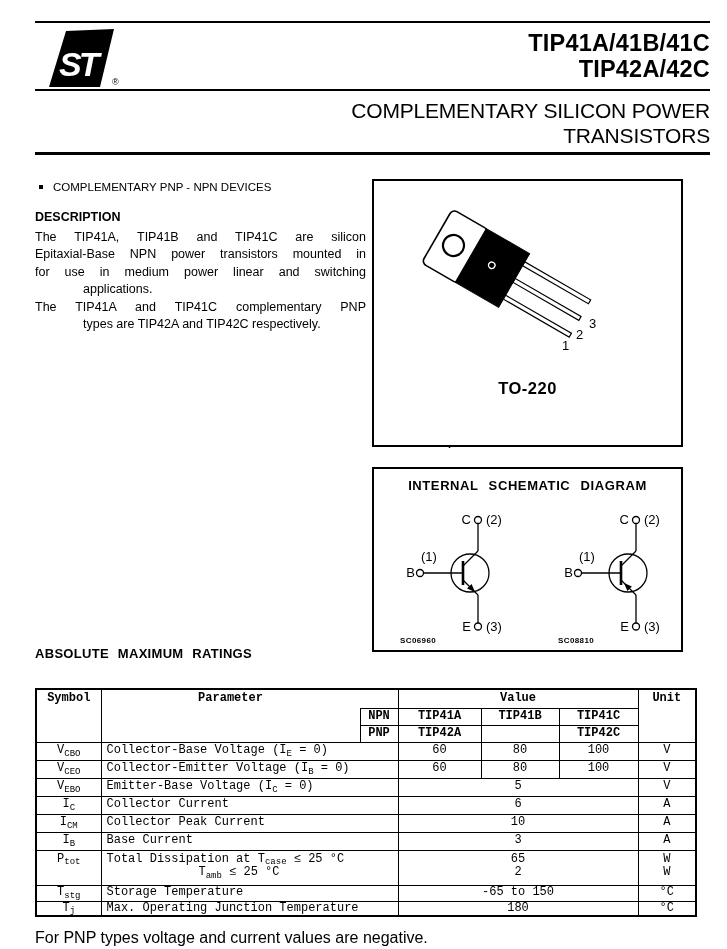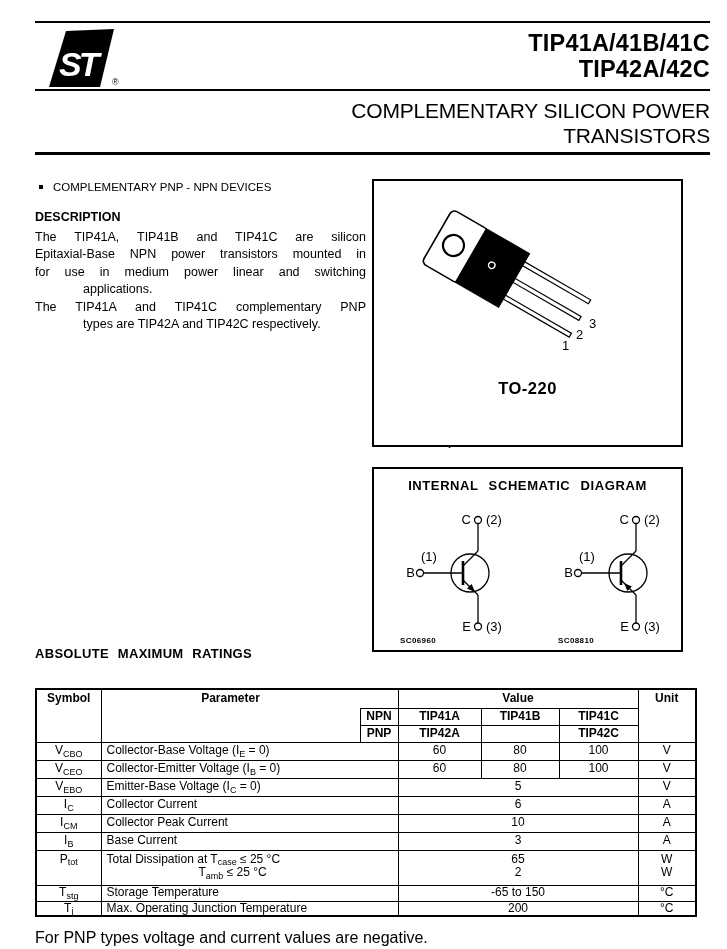--- a/index.html
+++ b/index.html
@@ -29,21 +29,21 @@
                font-weight:bold;font-size:16.5px;letter-spacing:0.5px;}
   #stray{position:absolute;left:448px;top:438px;font-size:11px;font-weight:bold;}
   #schembox{top:467px;height:185px;}
   #schem-title{position:absolute;top:9px;left:0;width:100%;text-align:center;
                font-weight:bold;font-size:13px;word-spacing:6px;letter-spacing:0.6px;}
   #schem-svg{position:absolute;top:24px;left:0;}
   .slabel{font-size:13px;font-family:"Liberation Sans",sans-serif;}
   .scode{font-size:8px;font-weight:bold;letter-spacing:0.4px;font-family:"Liberation Sans",sans-serif;}
   #amr-heading{position:absolute;left:35px;top:646px;font-size:13px;font-weight:bold;
                word-spacing:5px;letter-spacing:0.3px;}
-  #amr-wrap{position:absolute;left:35px;top:688px;}
+  #amr-wrap{position:absolute;left:35px;top:688px;font-family:Liberation Mono, monospace;}
   table.amr{border-collapse:collapse;table-layout:fixed;width:660px;border:2px solid #000;
             font-size:12px;}
   table.amr td{border:1px solid #000;padding:0;text-align:center;vertical-align:middle;
                line-height:1.15;overflow:hidden;}
   table.amr td.hd{font-weight:bold;}
   table.amr td.vt{vertical-align:top;padding-top:2px;}
   table.amr td.pl{text-align:left;padding-left:5px;}
   table.amr td.nl{border-left:none;}
   table.amr td.pr{border-right:none;}
   .sb{font-size:9px;position:relative;top:2.5px;}
@@ -252,21 +252,21 @@
     </tr>
     <tr style="height:16px">
       <td><span>T</span><span class="sb">stg</span></td>
       <td colspan="2" class="pl">Storage Temperature</td>
       <td colspan="3">-65 to 150</td>
       <td>°C</td>
     </tr>
     <tr style="height:15px">
       <td><span>T</span><span class="sb">j</span></td>
       <td colspan="2" class="pl">Max. Operating Junction Temperature</td>
-      <td colspan="3">200</td>
+      <td colspan="3">180</td>
       <td>°C</td>
     </tr>
   </tbody>
       </table>
   </div>
 
   <div id="footnote">For PNP types voltage and current values are negative.</div>
 
 </div>
 

